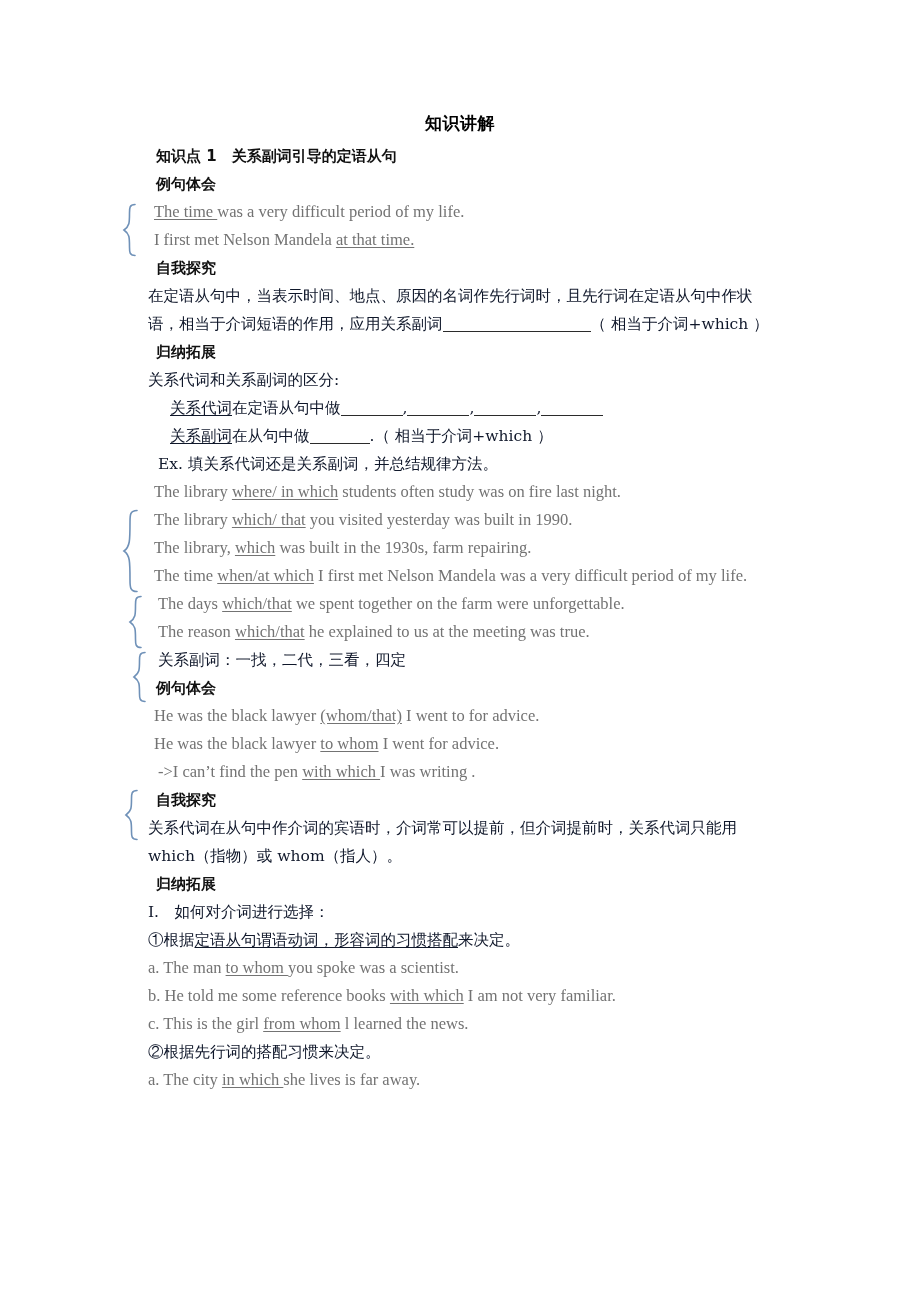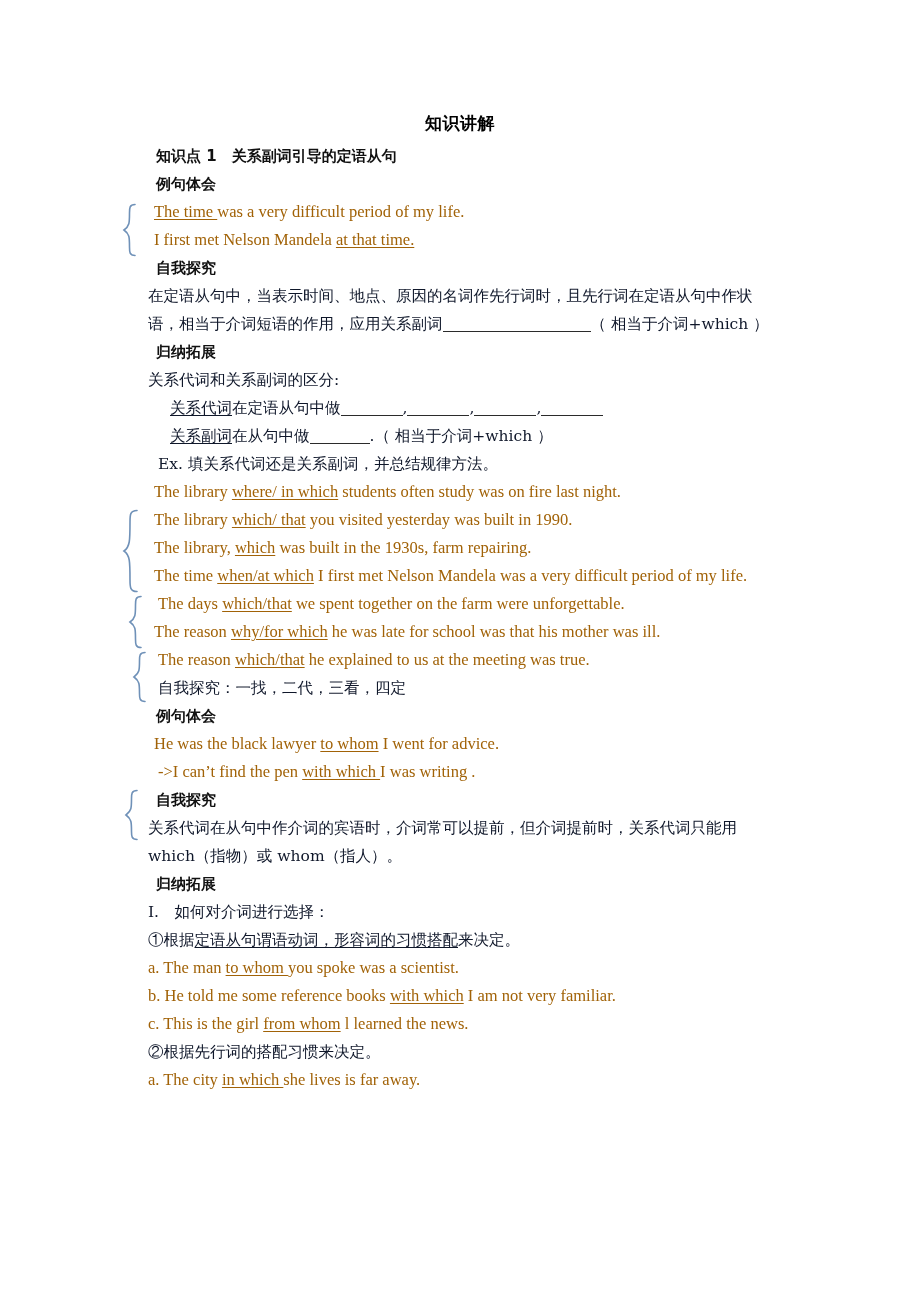--- a/index.html
+++ b/index.html
@@ -57,21 +57,21 @@
   .ln.head {
     font-family: "DejaVu Sans", "Liberation Sans", sans-serif;
     font-weight: bold;
     font-size: 15px;
     color: #111;
     padding-left: 8px;
   }
   .ln.en {
     font-family: "Liberation Serif", "DejaVu Serif", serif;
     font-size: 16.5px;
-    color: #a16207;
+    color: #737373;
   }
   .ind1 { padding-left: 10px; }
   .ind2 { padding-left: 22px; }
   .ind-s { padding-left: 6px; }
   .u { text-decoration: underline; text-underline-offset: 2px; }
   .blank {
     display: inline-block;
     border-bottom: 1px solid #2b2b2b;
     vertical-align: -3px;
   }
@@ -121,28 +121,28 @@
     <div class="ln en ind-s"><span>The library </span><span class="u">where/ in which</span><span> students often study was on fire last night.</span></div>
 
     <div class="ln en ind-s"><span>The library </span><span class="u">which/ that</span><span> you visited yesterday was built in 1990.</span></div>
 
     <div class="ln en ind-s"><span>The library, </span><span class="u">which</span><span> was built in the 1930s, farm repairing.</span></div>
 
     <div class="ln en ind-s"><span>The time </span><span class="u">when/at which</span><span> I first met Nelson Mandela was a very difficult period of my life.</span></div>
 
     <div class="ln en ind1"><span>The days </span><span class="u">which/that</span><span> we spent together on the farm were unforgettable.</span></div>
 
-    <div class="ln en ind-s"><span>The reason </span><span class="u">why/for which</span><span> he was late for school was that his mother was ill.</span></div>
 
     <div class="ln en ind1"><span>The reason </span><span class="u">which/that</span><span> he explained to us at the meeting was true.</span></div>
 
-    <div class="ln cn ind1">自我探究：一找，二代，三看，四定</div>
+    <div class="ln cn ind1">关系副词：一找，二代，三看，四定</div>
 
     <div class="ln head">例句体会</div>
 
+    <div class="ln en ind-s"><span>He was the black lawyer </span><span class="u">(whom/that)</span><span> I went to for advice.</span></div>
 
     <div class="ln en ind-s"><span>He was the black lawyer </span><span class="u">to whom</span><span> I went for advice.</span></div>
 
     <div class="ln en ind1"><span>-&gt;I can’t find the pen </span><span class="u">with which </span><span>I was writing .</span></div>
 
     <div class="ln head">自我探究</div>
 
     <div class="ln cn">关系代词在从句中作介词的宾语时，介词常可以提前，但介词提前时，关系代词只能用</div>
     <div class="ln cn">which（指物）或 whom（指人）。</div>
 

